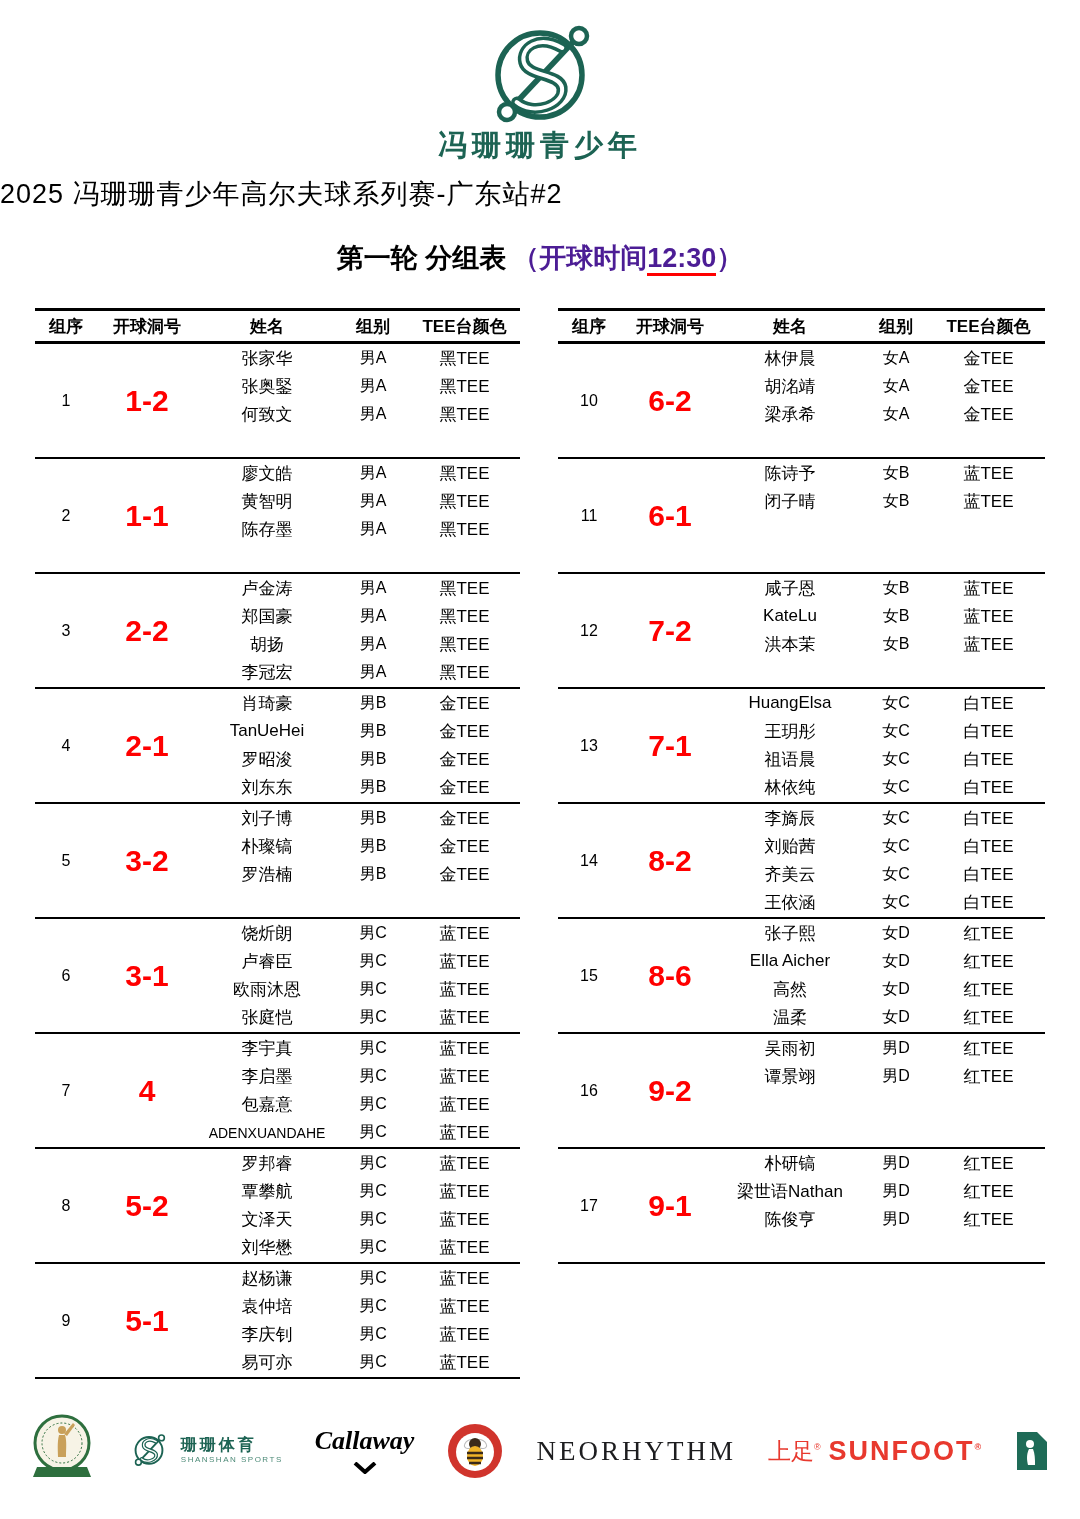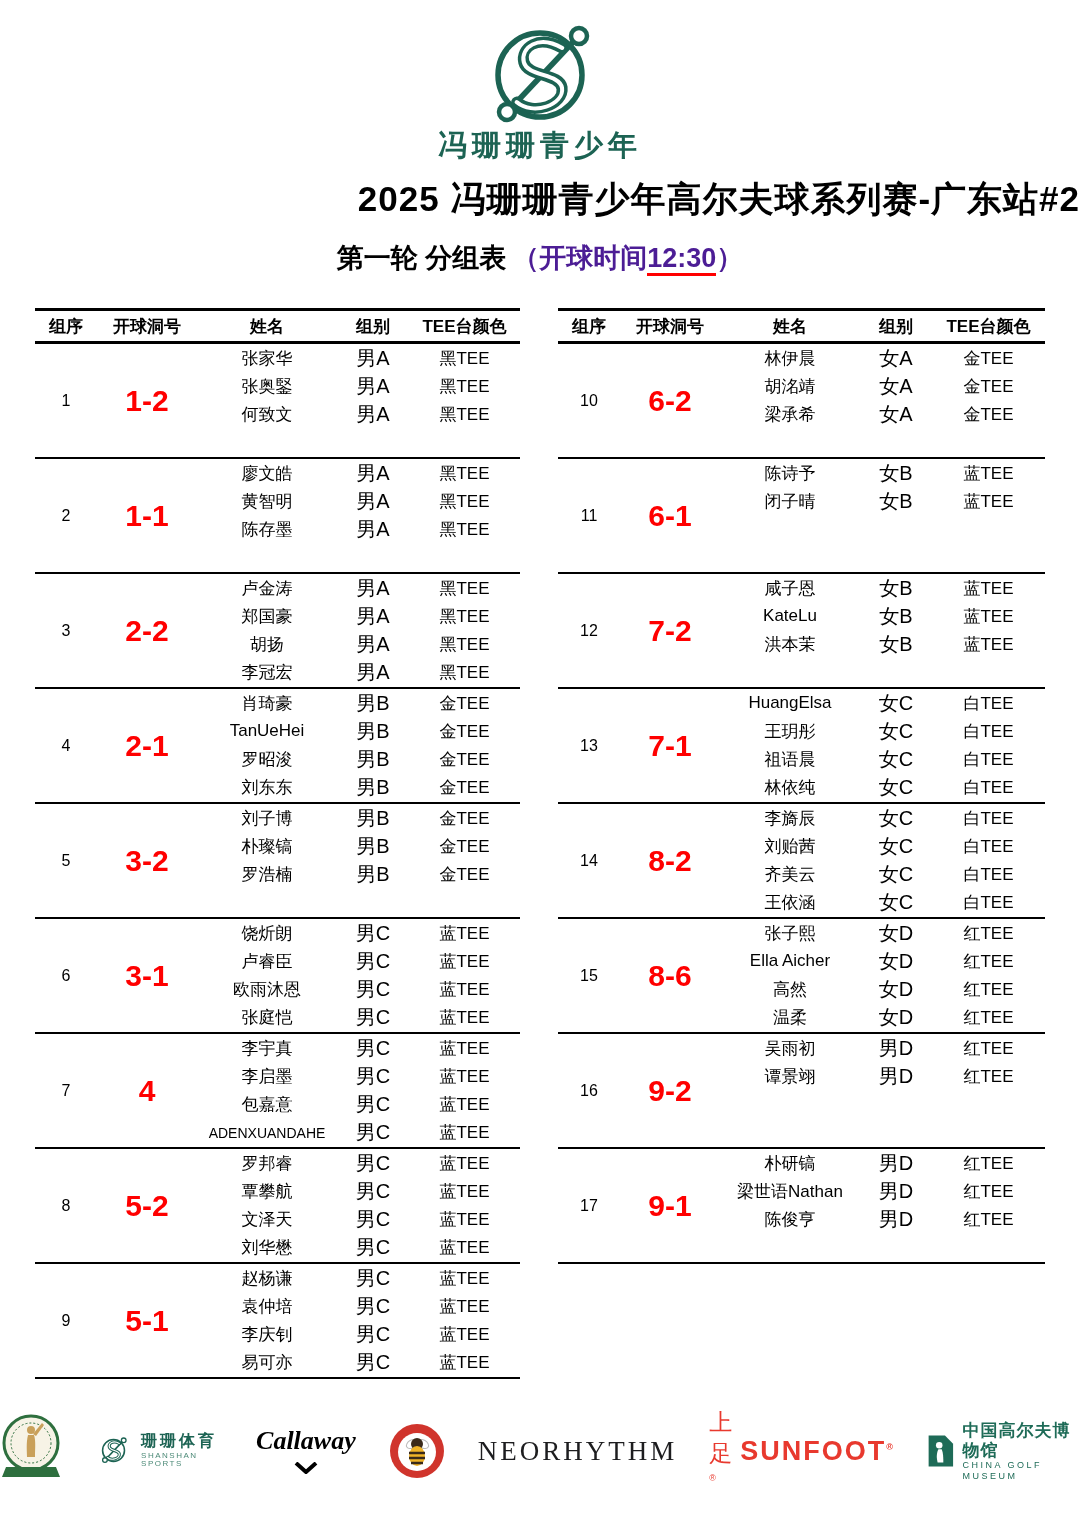--- a/index.html
+++ b/index.html
@@ -3,43 +3,43 @@
 <meta charset="utf-8">
 <style>
   html,body{margin:0;padding:0;background:#fff;}
   body{font-family:"Liberation Sans","DejaVu Sans",sans-serif;color:#000;}
   #page{position:relative;width:1080px;height:1519px;background:#fff;overflow:hidden;margin:0 auto;}
 
   
   .logo-wrap{position:absolute;top:22px;left:50%;transform:translateX(-50%);width:150px;height:110px;}
   .brand-text{position:absolute;top:126px;left:0;width:100%;text-align:center;
     font-size:29px;font-weight:700;color:#1C6353;letter-spacing:5px;}
-  .main-title{position:absolute;top:176px;left:0;width:100%;text-align:right;
-    font-size:35px;font-weight:700;letter-spacing:1px;}
+  .main-title{position:absolute;top:176px;left:0;width:100%;text-align:left;
+    font-size:27px;font-weight:400;letter-spacing:1px;}
   .sub-title{position:absolute;top:240px;left:0;width:100%;text-align:center;
     font-size:27px;font-weight:900;}
   .sub-red{color:#4c1d95;margin-left:6px;}
   .sub-time{border-bottom:3px solid #FF0000;padding-bottom:0px;}
   .info-row{position:absolute;top:287px;left:35px;right:35px;height:20px;font-size:14px;font-weight:700;}
   .info-course{position:absolute;left:0;top:0;}
   .info-date{position:absolute;right:0;top:0;}
 
   
   .gtable{position:absolute;top:308px;border-top:3px solid #000;}
   #table-left{left:35px;width:485px;}
   #table-right{left:558px;width:487px;}
   .thead{display:grid;grid-template-columns:62px 100px 140px 72px 1fr;height:30px;
     align-items:center;text-align:center;font-weight:700;font-size:17px;border-bottom:3px solid #000;}
   .grp{display:grid;grid-template-columns:62px 100px 140px 72px 1fr;grid-template-rows:repeat(4,1fr);
     height:113px;border-bottom:2px solid #000;align-items:center;text-align:center;}
   .gno{grid-column:1;grid-row:1/5;font-size:16px;}
   .ghole{grid-column:2;grid-row:1/5;font-size:30px;font-weight:800;color:#FF0000;}
   .pname{grid-column:3;font-size:17px;white-space:nowrap;}
   .pname.sm{font-size:14px;}
-  .pdiv{grid-column:4;font-size:20px;}
+  .pdiv{grid-column:4;font-size:16px;}
   .ptee{grid-column:5;font-size:17px;}
 
   
   .sponsor-row{position:absolute;top:1406px;left:0;width:100%;height:90px;
     display:flex;justify-content:center;align-items:center;gap:32px;}
   .sponsor{display:flex;align-items:center;gap:8px;}
   .shanshan-txt{display:flex;flex-direction:column;line-height:1.05;}
   .shanshan-cn{color:#1C6353;font-size:16px;font-weight:700;letter-spacing:3px;}
   .shanshan-en{color:#4c8a77;font-size:8px;letter-spacing:1.5px;margin-top:2px;}
   .callaway{display:flex;flex-direction:column;align-items:center;line-height:1;}
@@ -400,20 +400,16 @@
       <span class="sunfoot-cn"><span>上足</span><span class="reg">®</span></span>
       <span class="sunfoot-en"><span>SUNFOOT</span><span class="reg">®</span></span>
     </div>
 
     <div class="sponsor">
       <svg width="34" height="42" viewBox="0 0 34 42">
         <path d="M2 2 H22 L32 12 V40 H2 Z" fill="#1E6B57"></path>
         <circle cx="15" cy="14" r="4" fill="#ffffff"></circle>
         <path d="M14 19 C11 25 12 31 13 35 L20 35 C20 29 20 24 18 19 Z" fill="#ffffff"></path>
       </svg>
-      <div class="museum-txt">
-        <span class="museum-cn">中国高尔夫博物馆</span>
-        <span class="museum-en">CHINA GOLF MUSEUM</span>
-      </div>
     </div>
 
   </div>
 </div>
 
 </body></html>

